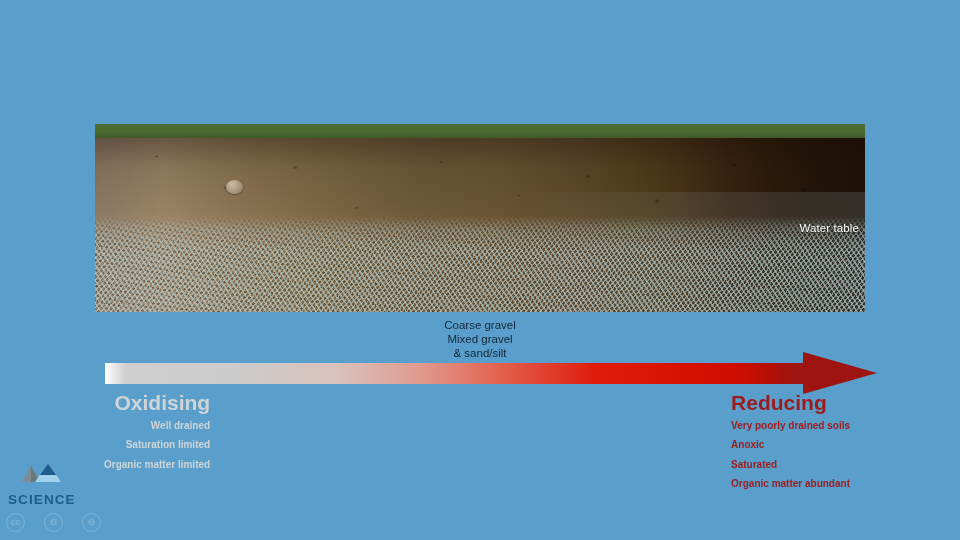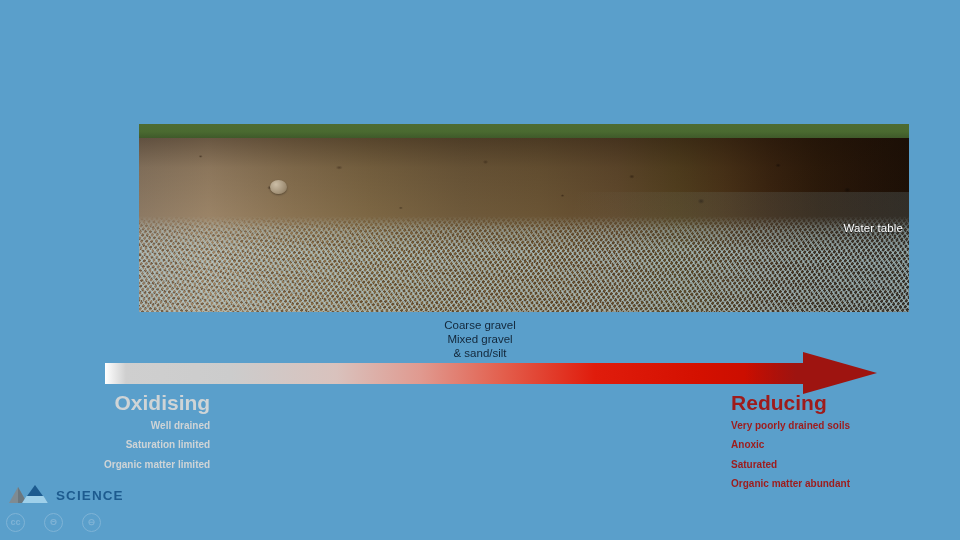--- a/index.html
+++ b/index.html
@@ -18,21 +18,20 @@
   }
 
   
   #soil-band {
     position: absolute;
     left: 95px;
     top: 124px;
     width: 770px;
     height: 188px;
     overflow: hidden;
-    margin-left: 44px;
   }
   .soil-layer { position: absolute; left: 0; top: 0; width: 100%; height: 100%; }
 
   
   #grass {
     position: absolute;
     left: 0; top: 0;
     width: 100%; height: 14px;
     background: linear-gradient(180deg, #4e6b32 0%, #4a6a30 55%, #3f5a2a 100%);
   }
@@ -214,20 +213,21 @@
   #reducing-block .block-line { color: #9e1b1b; }
 
   
   #logo {
     position: absolute;
     left: 8px;
     bottom: 33px;
     display: flex;
     align-items: center;
     gap: 6px;
+    flex-direction: column;
   }
   #logo-mark { display: block; }
   #logo-text {
     color: #1d5b8f;
     font-size: 13.5px;
     font-weight: bold;
     letter-spacing: 1.1px;
   }
   #cc-badges {
     position: absolute;

